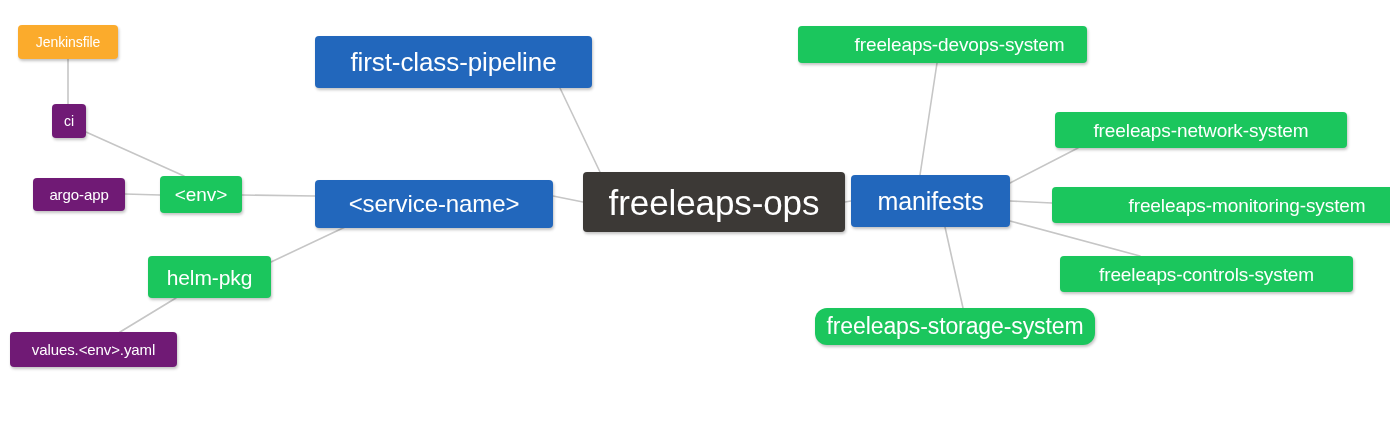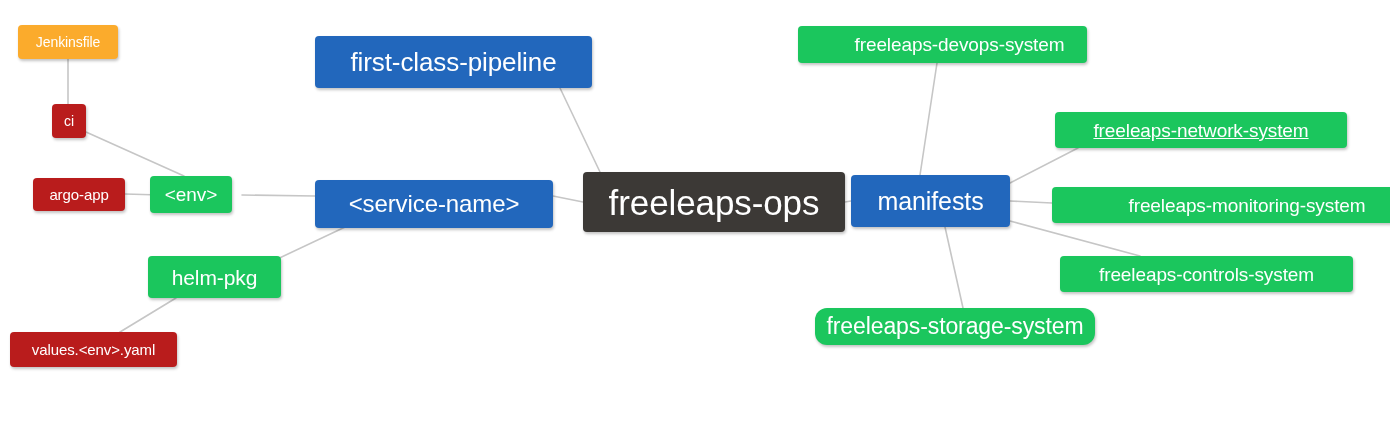--- a/index.html
+++ b/index.html
@@ -36,21 +36,21 @@
     box-shadow: 1px 2px 3px rgba(0,0,0,0.24);
     white-space: nowrap;
     line-height: 1;
     letter-spacing: -0.1px;
     padding: 0 9px;
     user-select: none;
   }
   .lvl-root   { background: #3c3936; }
   .lvl-blue   { background: #2267bc; }
   .lvl-green  { background: #1bc65d; }
-  .lvl-red    { background: #b91c1c; }
+  .lvl-red    { background: #701a75; }
   .lvl-orange { background: #fbab2c; }
 </style>
 </head>
 <body>
 
 <div id="mindmap-canvas">
   <svg id="edge-layer" width="1390" height="421" viewBox="0 0 1390 421">
       <line x1="583" y1="202" x2="553" y2="196" stroke="#c6c6c6" stroke-width="1.6" stroke-linecap="round"></line>
       <line x1="600" y1="172" x2="560" y2="88" stroke="#c6c6c6" stroke-width="1.6" stroke-linecap="round"></line>
       <line x1="845" y1="202" x2="851" y2="201" stroke="#c6c6c6" stroke-width="1.6" stroke-linecap="round"></line>
@@ -72,42 +72,42 @@
       </div>
       <div class="mm-node lvl-blue" style="left: 315px; top: 172px; width: 238px; height: 48px; font-size: 24px; margin-top: 8px;">
         <span>&lt;service-name&gt;</span>
       </div>
       <div class="mm-node lvl-blue" style="left: 315px; top: 36px; width: 277px; height: 52px; font-size: 26px;">
         <span>first-class-pipeline</span>
       </div>
       <div class="mm-node lvl-blue" style="left: 851px; top: 175px; width: 159px; height: 52px; font-size: 25px;">
         <span>manifests</span>
       </div>
-      <div class="mm-node lvl-green" style="left: 150px; top: 176px; width: 82px; height: 37px; font-size: 19px; align-items: center;">
+      <div class="mm-node lvl-green" style="left: 160px; top: 176px; width: 82px; height: 37px; font-size: 19px; align-items: center;">
         <span>&lt;env&gt;</span>
       </div>
-      <div class="mm-node lvl-green" style="left: 148px; top: 256px; width: 133px; height: 42px; font-size: 21px;">
+      <div class="mm-node lvl-green" style="left: 148px; top: 256px; width: 123px; height: 42px; font-size: 21px;">
         <span>helm-pkg</span>
       </div>
       <div class="mm-node lvl-red" style="left: 52px; top: 104px; width: 34px; height: 34px; font-size: 14px;">
         <span>ci</span>
       </div>
       <div class="mm-node lvl-red" style="left: 33px; top: 178px; width: 92px; height: 33px; font-size: 15px;">
         <span>argo-app</span>
       </div>
       <div class="mm-node lvl-red" style="left: 10px; top: 332px; width: 167px; height: 35px; font-size: 15px;">
         <span>values.&lt;env&gt;.yaml</span>
       </div>
       <div class="mm-node lvl-orange" style="left: 18px; top: 25px; width: 100px; height: 34px; font-size: 14px;">
         <span>Jenkinsfile</span>
       </div>
       <div class="mm-node lvl-green" style="left: 798px; top: 26px; width: 289px; height: 37px; font-size: 19px; padding-left: 43px;">
         <span>freeleaps-devops-system</span>
       </div>
-      <div class="mm-node lvl-green" style="left: 1055px; top: 112px; width: 292px; height: 36px; font-size: 19px; text-decoration: underline;">
+      <div class="mm-node lvl-green" style="left: 1055px; top: 112px; width: 292px; height: 36px; font-size: 19px;">
         <span>freeleaps-network-system</span>
       </div>
       <div class="mm-node lvl-green" style="left: 1052px; top: 187px; width: 390px; height: 36px; font-size: 19px;">
         <span>freeleaps-monitoring-system</span>
       </div>
       <div class="mm-node lvl-green" style="left: 1060px; top: 256px; width: 293px; height: 36px; font-size: 19px;">
         <span>freeleaps-controls-system</span>
       </div>
       <div class="mm-node lvl-green" style="left: 815px; top: 308px; width: 280px; height: 37px; font-size: 23px; border-radius: 12px;">
         <span>freeleaps-storage-system</span>

